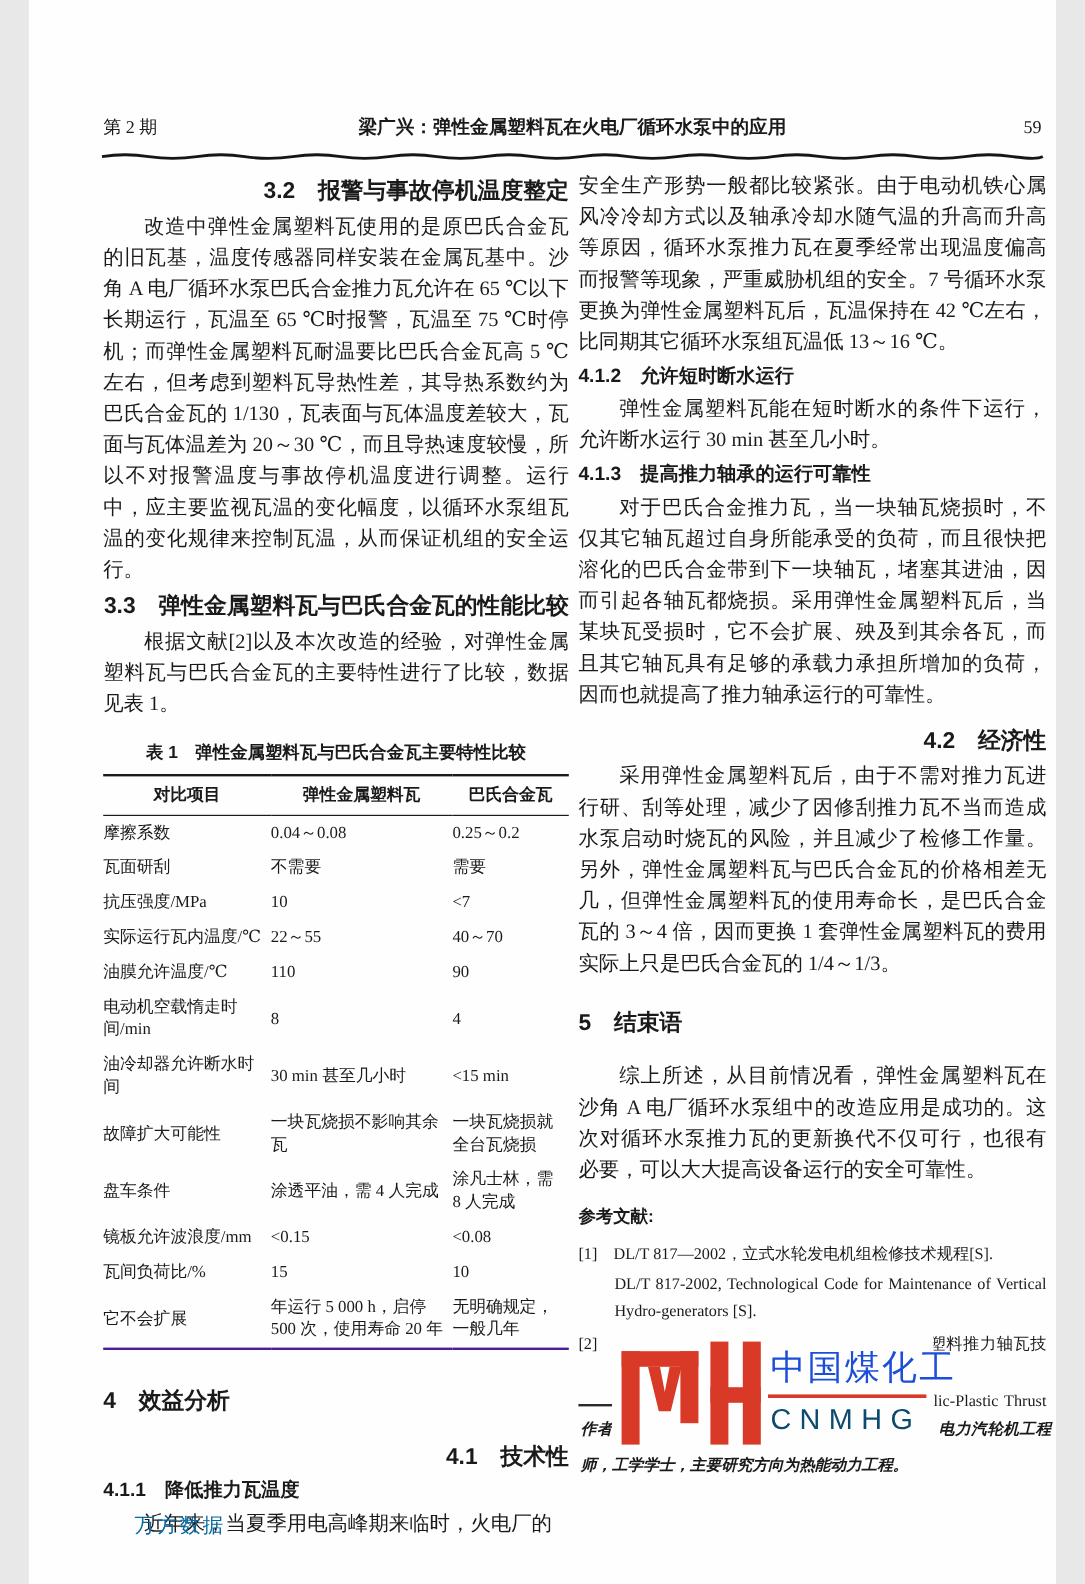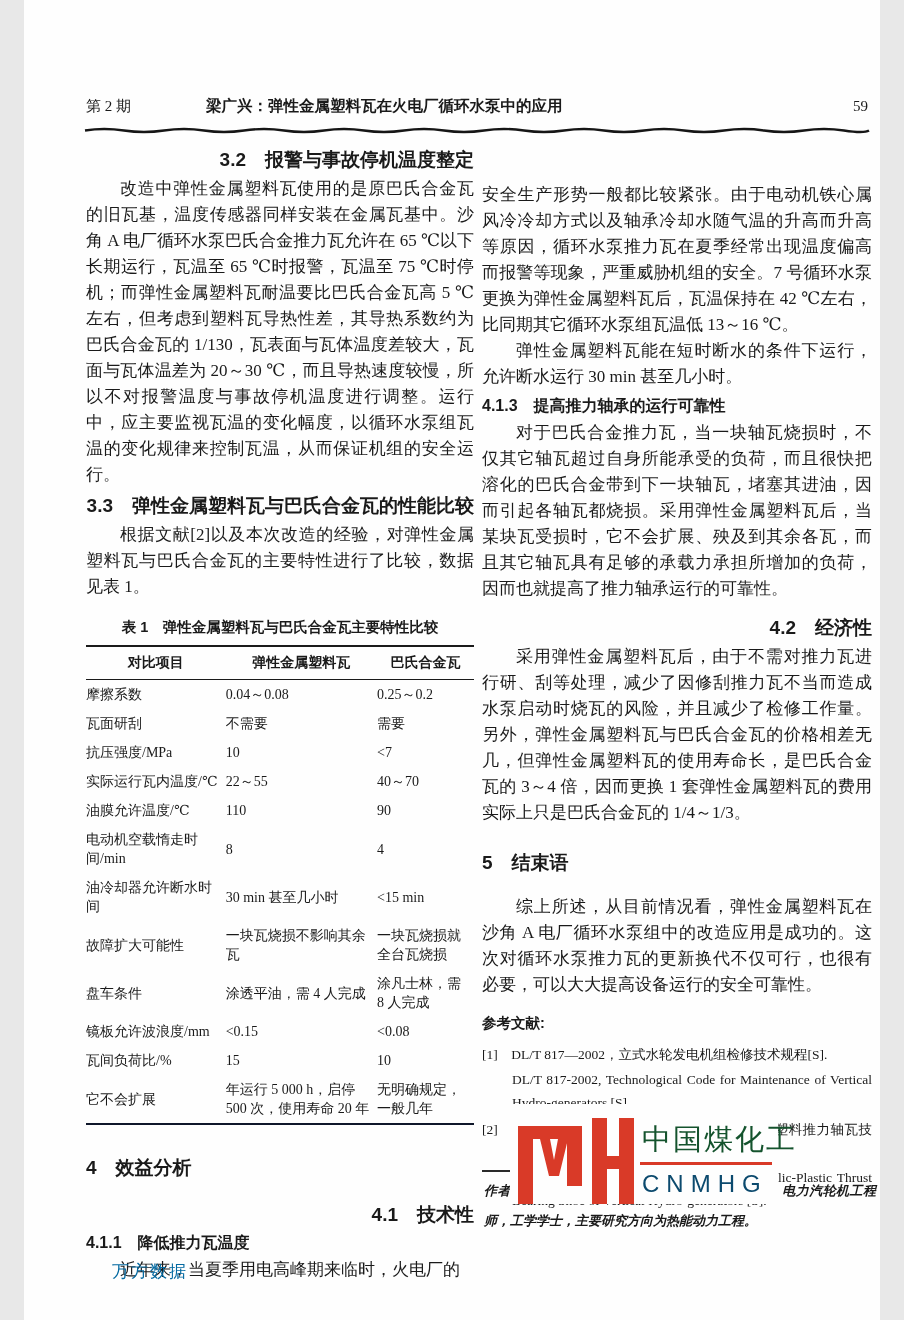--- a/index.html
+++ b/index.html
@@ -1,56 +1,56 @@
 <!DOCTYPE html>
 <html><head>
 <meta charset="utf-8">
 <style>
   html,body{margin:0;padding:0;background:#e8e8e8;}
   .page{position:relative;width:856px;height:1320px;background:#fefefe;margin:0 auto;
         font-family:"Liberation Serif","DejaVu Serif",serif;color:#1a1a1a;overflow:hidden;}
   
   .pg-header{position:absolute;left:62px;top:96px;width:782px;display:flex;align-items:baseline;font-size:15px;}
   .pg-header .issue{width:120px;text-align:left;}
-  .pg-header .rtitle{flex:1;text-align:left;font-weight:bold;font-size:15.5px;}
+  .pg-header .rtitle{flex:1;text-align:center;font-weight:bold;font-size:15.5px;}
   .pg-header .pnum{width:120px;text-align:right;}
   .hdr-rule{position:absolute;left:60px;top:126px;width:786px;height:9px;}
   
   .col{position:absolute;top:142px;width:388px;text-align:justify;}
   .col.left{left:62px;}
   .col.right{left:458px;width:390px;}
   .para{font-size:17px;line-height:26px;text-indent:2em;margin:0;}
-  .para.noindent{text-indent:0;margin-top:40px;}
+  .para.noindent{text-indent:0;}
   .h-sub{font-family:"Liberation Sans","DejaVu Sans",sans-serif;font-weight:bold;font-size:19px;
          line-height:24px;margin:6px 0 4px;text-align:right;white-space:pre-wrap;}
   .h-sub3{font-family:"Liberation Sans","DejaVu Sans",sans-serif;font-weight:bold;font-size:16px;
           line-height:24px;margin:4px 0 2px;text-align:left;white-space:pre-wrap;}
   .h-main{font-family:"Liberation Sans","DejaVu Sans",sans-serif;font-weight:bold;font-size:19px;
           line-height:26px;margin:30px 0 22px;text-align:left;white-space:pre-wrap;}
   
   .tbl-caption{font-family:"Liberation Sans","DejaVu Sans",sans-serif;font-weight:bold;font-size:14.5px;
                text-align:center;margin:18px 0 8px;}
-  table.cmp{width:100%;border-collapse:collapse;border-top:2px solid #1a1a1a;border-bottom:2px solid #0f172a;}
+  table.cmp{width:100%;border-collapse:collapse;border-top:2px solid #1a1a1a;border-bottom:2px solid #4c1d95;}
   table.cmp th{font-family:"Liberation Sans","DejaVu Sans",sans-serif;font-weight:bold;font-size:14px;
                padding:7px 0;border-bottom:1.5px solid #1a1a1a;text-align:center;}
   table.cmp td{font-size:14px;line-height:19px;padding:5px 4px 5px 0;text-align:left;vertical-align:middle;}
   
   .refs-heading{font-family:"Liberation Sans","DejaVu Sans",sans-serif;font-weight:bold;font-size:14.5px;
                 margin:16px 0 10px;text-align:left;}
   .ref-cn{font-size:13.5px;line-height:23px;padding-left:30px;text-indent:-30px;margin:0 0 2px;}
   .ref-en{font-size:13.5px;line-height:23px;margin:0 0 4px 30px;text-align:justify;}
   
   .author-sep{position:absolute;left:458px;top:1170px;width:50px;height:2px;background:#2a2a2a;}
   .author-note{position:absolute;left:460px;top:1176px;width:392px;z-index:1;
                font-style:italic;font-weight:bold;font-size:13px;line-height:30px;text-align:justify;}
   
   .wm{position:absolute;left:486px;top:1104px;width:268px;height:100px;background:#fefefe;z-index:5;}
   .wm .glyph{position:absolute;left:4px;top:4px;}
   .wm .cn{position:absolute;left:132px;top:16px;font-family:"Liberation Sans","DejaVu Sans",sans-serif;
-          font-size:29px;color:#14532d;letter-spacing:2px;white-space:nowrap;}
+          font-size:29px;color:#1d4ed8;letter-spacing:2px;white-space:nowrap;}
   .wm .uline{position:absolute;left:130px;top:58px;width:132px;height:3px;}
   .wm .en{position:absolute;left:132px;top:66px;font-family:"Liberation Sans","DejaVu Sans",sans-serif;
           font-size:24px;letter-spacing:7px;white-space:nowrap;}
   
   .wanfang{position:absolute;left:88px;top:1260px;font-family:"Liberation Sans","DejaVu Sans",sans-serif;
            font-size:17px;color:#0369a1;letter-spacing:2px;}
 </style>
 </head>
 <body>
 
@@ -150,20 +150,21 @@
     </table>
 
     <div class="h-main">4　效益分析</div>
     <div class="h-sub">4.1　技术性</div>
     <div class="h-sub3">4.1.1　降低推力瓦温度</div>
     <p class="para">近年来，当夏季用电高峰期来临时，火电厂的</p>
   </div>
 
   <div class="col right">
     <p class="para noindent">安全生产形势一般都比较紧张。由于电动机铁心属风冷冷却方式以及轴承冷却水随气温的升高而升高等原因，循环水泵推力瓦在夏季经常出现温度偏高而报警等现象，严重威胁机组的安全。7 号循环水泵更换为弹性金属塑料瓦后，瓦温保持在 42 ℃左右，比同期其它循环水泵组瓦温低 13～16 ℃。</p>
+    <div class="h-sub3">4.1.2　允许短时断水运行</div>
     <p class="para">弹性金属塑料瓦能在短时断水的条件下运行，允许断水运行 30 min 甚至几小时。</p>
     <div class="h-sub3">4.1.3　提高推力轴承的运行可靠性</div>
     <p class="para">对于巴氏合金推力瓦，当一块轴瓦烧损时，不仅其它轴瓦超过自身所能承受的负荷，而且很快把溶化的巴氏合金带到下一块轴瓦，堵塞其进油，因而引起各轴瓦都烧损。采用弹性金属塑料瓦后，当某块瓦受损时，它不会扩展、殃及到其余各瓦，而且其它轴瓦具有足够的承载力承担所增加的负荷，因而也就提高了推力轴承运行的可靠性。</p>
     <div class="h-sub" style="margin-top:14px;">4.2　经济性</div>
     <p class="para">采用弹性金属塑料瓦后，由于不需对推力瓦进行研、刮等处理，减少了因修刮推力瓦不当而造成水泵启动时烧瓦的风险，并且减少了检修工作量。另外，弹性金属塑料瓦与巴氏合金瓦的价格相差无几，但弹性金属塑料瓦的使用寿命长，是巴氏合金瓦的 3～4 倍，因而更换 1 套弹性金属塑料瓦的费用实际上只是巴氏合金瓦的 1/4～1/3。</p>
     <div class="h-main" style="margin:24px 0 18px;">5　结束语</div>
     <p class="para">综上所述，从目前情况看，弹性金属塑料瓦在沙角 A 电厂循环水泵组中的改造应用是成功的。这次对循环水泵推力瓦的更新换代不仅可行，也很有必要，可以大大提高设备运行的安全可靠性。</p>
 
     <div class="refs-heading">参考文献:</div>
     <div>

